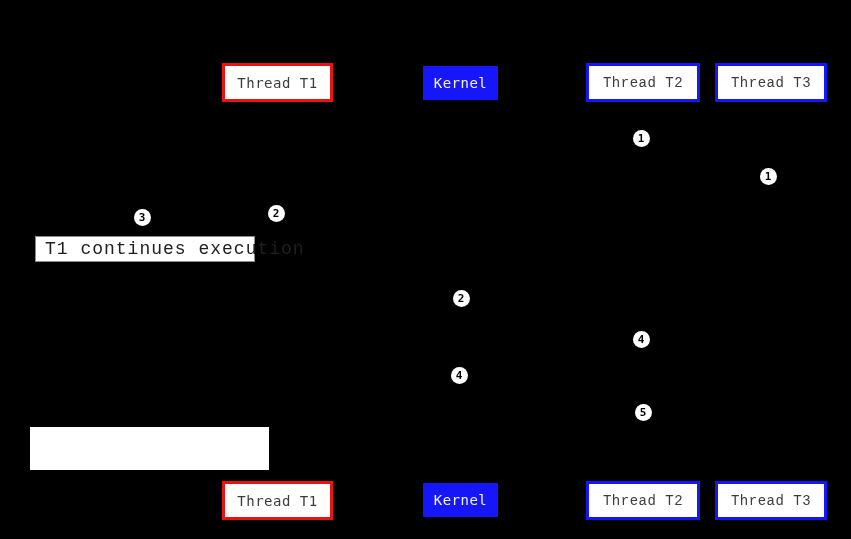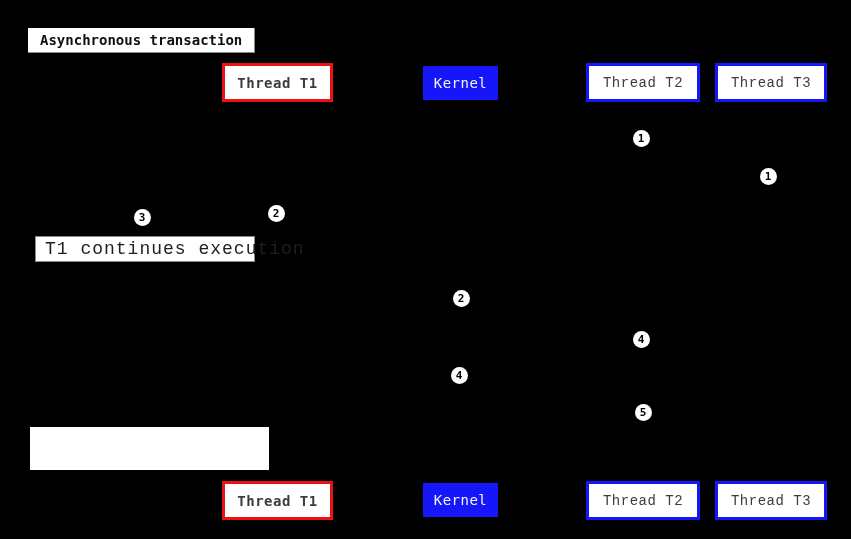--- a/index.html
+++ b/index.html
@@ -14,21 +14,21 @@
     background:var(--box-fill,#fff); color:#101010;
     font-size:14px; font-weight:bold; white-space:nowrap;
     padding:3px 12px; line-height:18px;
     border-right:1px solid #8b8b8b; border-bottom:1px solid #8b8b8b;
   }
   .pbox {
     position:absolute; box-sizing:border-box;
     display:flex; align-items:center; justify-content:center;
     font-size:14px; letter-spacing:0.5px; white-space:nowrap; line-height:1;
   }
-  .p-red   { background:var(--box-fill,#fff); border:3px solid var(--accent-red,#ee1111); color:var(--thread-text,#3c3c3c);font-weight:bold; }
+  .p-red   { background:var(--box-fill,#fff); border:3px solid var(--accent-red,#ee1111); color:var(--thread-text,#3c3c3c); }
   .p-blue  { background:var(--box-fill,#fff); border:3px solid var(--accent-blue,#1616fa); color:var(--thread-text,#3c3c3c);font-family:Liberation Mono, monospace; }
   .p-kernel{ background:var(--accent-blue,#1616fa); border:none; color:var(--kernel-text,#f5f5f5); }
   .note {
     position:absolute; left:35px; top:236px;
     box-sizing:border-box; width:220px; height:26px;
     background:var(--box-fill,#fff); color:#1f1f1f;
     border:1px solid #8a8a8a;
     font-family:"Liberation Mono","DejaVu Sans Mono",monospace;
     font-size:18px; letter-spacing:1px; white-space:nowrap;
     display:flex; align-items:center; padding:0 9px;
@@ -44,21 +44,20 @@
     border-radius:50%;
     display:flex; align-items:center; justify-content:center;
     font-size:11px; font-weight:bold; line-height:1;
   }
 </style>
 </head>
 <body>
 
 <div class="stage">
 
-  <div class="title">Asynchronous transaction</div>
 
   <div class="pbox p-red" style="left:222px;top:63px;width:111px;height:39px">Thread T1</div>
   <div class="pbox p-kernel" style="left:423px;top:66px;width:75px;height:34px">Kernel</div>
   <div class="pbox p-blue" style="left:586px;top:63px;width:114px;height:39px">Thread T2</div>
   <div class="pbox p-blue" style="left:715px;top:63px;width:112px;height:39px">Thread T3</div>
 
   <div class="note">T1 continues execution</div>
 
   <div class="blank-note"></div>
 

